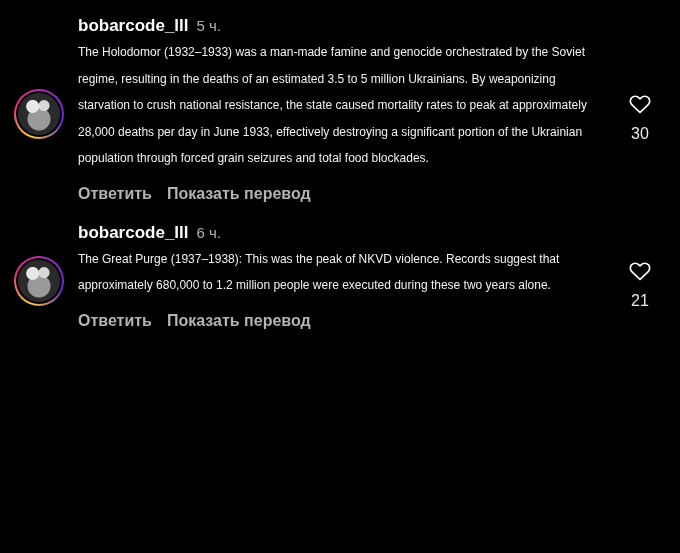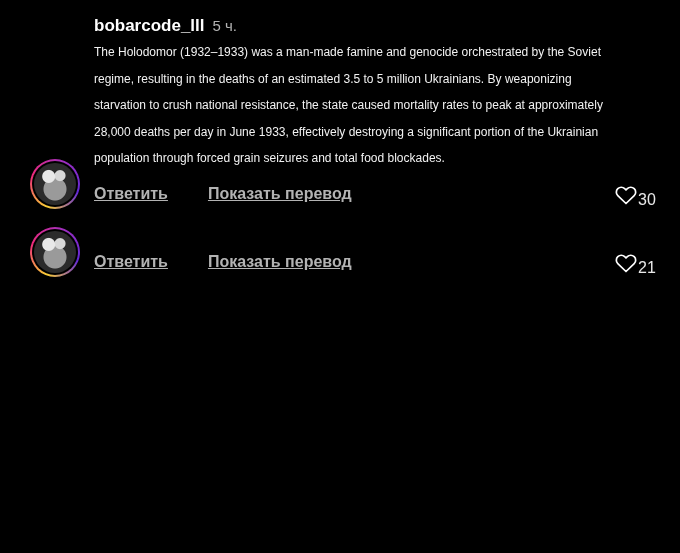--- a/index.html
+++ b/index.html
@@ -15,22 +15,22 @@
     color: #ffffff;
     -webkit-font-smoothing: antialiased;
   }
 
   .comments-list {
     padding: 10px 0 0 0;
   }
 
   .comment {
     display: flex;
-    align-items: flex-end;
-    padding: 6px 14px 0 30px;
+    align-items: center;
+    padding: 6px 14px 0 14px;
     position: relative;
   }
 
   .avatar-wrap {
     flex: 0 0 auto;
     width: 50px;
     height: 50px;
     margin-top: 4px;
     margin-right: 14px;
     border-radius: 50%;
@@ -96,37 +96,36 @@
     white-space: pre-wrap;
     word-wrap: break-word;
     margin: 0;
   }
 
   .comment-actions {
     margin-top: 13px;
     margin-bottom: 6px;
     display: flex;
     align-items: center;
-    gap: 40px;
+    gap: 15px;
     font-size: 16px;
     color: #b3b3b3;
-    text-decoration: underline;
   }
   .action-link {
     color: #b3b3b3;
     font-weight: bold;
     font-size: 16px;
     cursor: pointer;
   }
 
   .like-col {
     flex: 0 0 auto;
     width: 52px;
     display: flex;
-    flex-direction: row;
+    flex-direction: column;
     align-items: center;
     padding-top: 10px;
   }
   .heart-icon {
     width: 24px;
     height: 24px;
     display: block;
   }
   .like-count {
     margin-top: 9px;
@@ -169,20 +168,24 @@
     </div>
   </div>
 
   <div class="comment second">
     <div class="avatar-wrap">
       <div class="avatar-inner">
         <div class="avatar-img"></div>
       </div>
     </div>
     <div class="comment-body">
+      <div class="comment-header">
+        <span class="username">bobarcode_lll</span><span class="timestamp">6 ч.</span>
+      </div>
+      <p class="comment-text">The Great Purge (1937–1938): This was the peak of NKVD violence. Records suggest that approximately 680,000 to 1.2 million people were executed during these two years alone.</p>
       <div class="comment-actions">
         <span class="action-link">Ответить</span>
         <span class="action-link">Показать перевод</span>
       </div>
     </div>
     <div class="like-col">
       <span>
         <svg class="heart-icon" viewBox="0 0 24 24" fill="none" stroke="#ffffff" stroke-width="1.7" stroke-linecap="round" stroke-linejoin="round">
           <path d="M12 20.5 3.8 12.6a4.8 4.8 0 0 1 0-6.9 4.9 4.9 0 0 1 6.9 0l1.3 1.3 1.3-1.3a4.9 4.9 0 0 1 6.9 0 4.8 4.8 0 0 1 0 6.9Z"></path>
         </svg>

